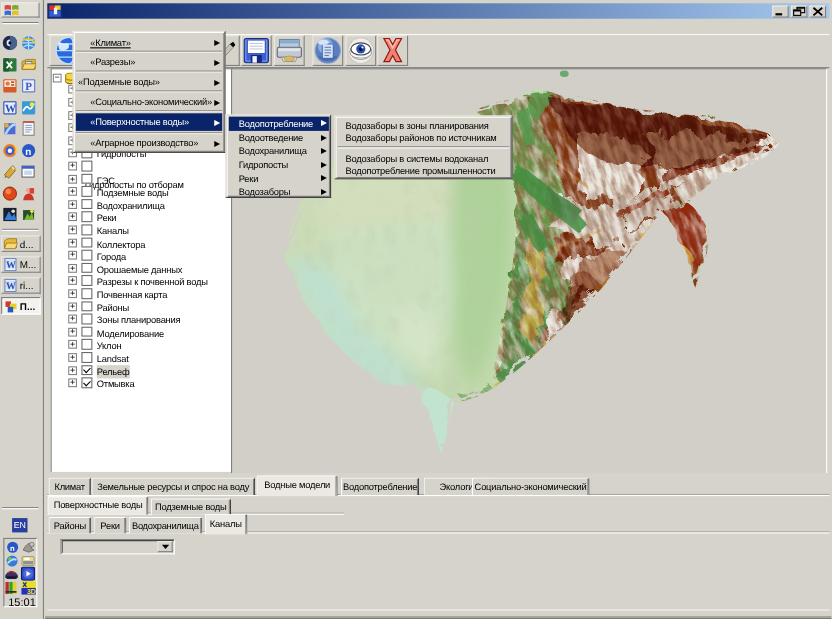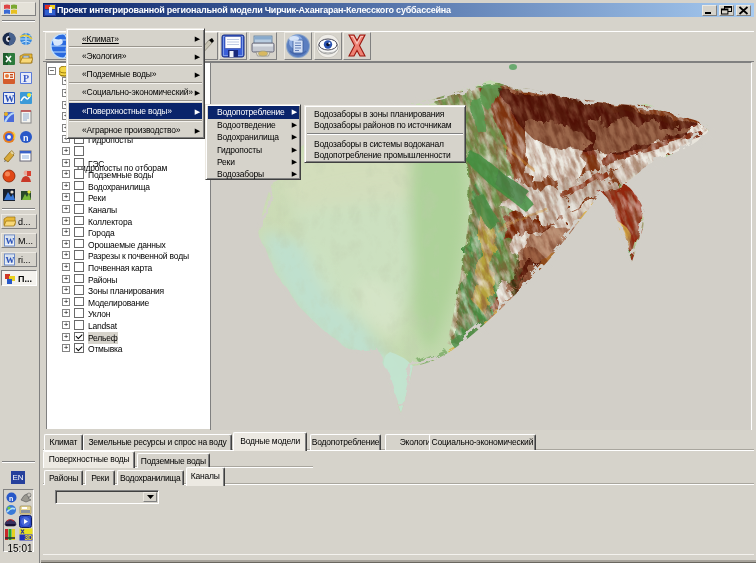--- a/index.html
+++ b/index.html
@@ -211,21 +211,20 @@
 <div class="abs" id="win" style="left:40px;top:0;width:716px;height:562px;background:#d6d3cb;border-left:1px solid #d6d3cb;border-top:1px solid #d6d3cb;">
 
   <div class="abs" style="left:2px;top:2px;right:2px;height:14px;background:linear-gradient(to right,#0a246a,#a6caf0);">
     <svg class="abs" style="left:1px;top:1px" width="12" height="12" viewBox="0 0 12 12">
       <rect x="0" y="0" width="12" height="12" fill="#2a3a9a"></rect>
       <rect x="1" y="1" width="5" height="4" fill="#e03020"></rect>
       <rect x="6" y="1" width="5" height="4" fill="#f0d020"></rect>
       <rect x="1" y="6" width="10" height="5" fill="#3060d0"></rect>
       <rect x="5" y="3" width="3" height="6" fill="#f0f0f0"></rect>
     </svg>
-    <div class="abs" style="left:14px;top:2px;color:#fff;font-weight:bold;font-size:9px;letter-spacing:-0.22px;white-space:nowrap;">Проект интегрированной региональной модели Чирчик-Ахангаран-Келесского суббассейна</div>
     <div class="abs raised2" style="right:37px;top:2px;width:15px;height:11px;background:#d6d3cb;">
         <div class="abs" style="left:2px;bottom:1px;width:6px;height:2px;background:#000;"></div>
       </div>
     <div class="abs raised2" style="right:20px;top:2px;width:15px;height:11px;background:#d6d3cb;">
         <svg width="13" height="9" viewBox="0 0 13 9" style="display:block;margin-top:0px">
           <rect x="4.5" y="0.5" width="7" height="5" fill="none" stroke="#000" stroke-width="1"></rect>
           <path d="M4.5,1.2 h7" stroke="#000" stroke-width="1.4"></path>
           <rect x="1.5" y="3" width="6.4" height="5" fill="#d6d3cb" stroke="#000" stroke-width="1"></rect>
           <path d="M1.5,3.7 h6.4" stroke="#000" stroke-width="1.4"></path>
         </svg>
@@ -596,24 +595,24 @@
   </div>
   <div class="abs" style="left:2px;top:553px;right:2px;height:1px;background:#f4f2ee;"></div>
   <div class="abs" style="left:0px;top:559px;right:0px;height:2px;background:#a8a49c;"></div>
   <div class="abs" style="left:0px;top:561px;right:0px;height:1px;background:#6a675f;"></div>
 </div>
 
 <div class="abs" id="menu1" style="left:66px;top:28px;width:139px;height:111px;background:#d6d3cb;border:1px solid;border-color:#ece9e2 #404040 #404040 #ece9e2;box-shadow:inset 1px 1px 0 #fff,inset -1px -1px 0 #808080;">
   <div class="abs" style="left:15px;top:5px;text-decoration:underline;">«Климат»</div>
     <div class="abs arr" style="top:6px;">▶</div>
   <div class="abs sep1" style="top:16.5px;"></div>
-  <div class="abs" style="left:15px;top:21.5px;">«Экология»</div>
+  <div class="abs" style="left:15px;top:21.5px;">«Разрезы»</div>
     <div class="abs arr" style="top:23.5px;">▶</div>
   <div class="abs sep1" style="top:34.5px;"></div>
-  <div class="abs" style="left:15px;top:39.5px;">«Подземные воды»</div>
+  <div class="abs" style="left:4px;top:39.5px;">«Подземные воды»</div>
     <div class="abs arr" style="top:41.5px;">▶</div>
   <div class="abs sep1" style="top:52.5px;"></div>
   <div class="abs" style="left:15px;top:57.5px;">«Социально-экономический»</div>
     <div class="abs arr" style="top:59.5px;">▶</div>
   <div class="abs sep1" style="top:70.5px;"></div>
   <div class="abs" style="left:2px;top:74px;width:133px;height:15.5px;background:#0a246a;"></div>
   <div class="abs" style="left:15px;top:77px;color:#fff;">«Поверхностные воды»</div>
     <div class="abs arr" style="top:79px;color:#fff;">▶</div>
   <div class="abs sep1" style="top:91px;"></div>
   <div class="abs" style="left:15px;top:96px;">«Аграрное производство»</div>

